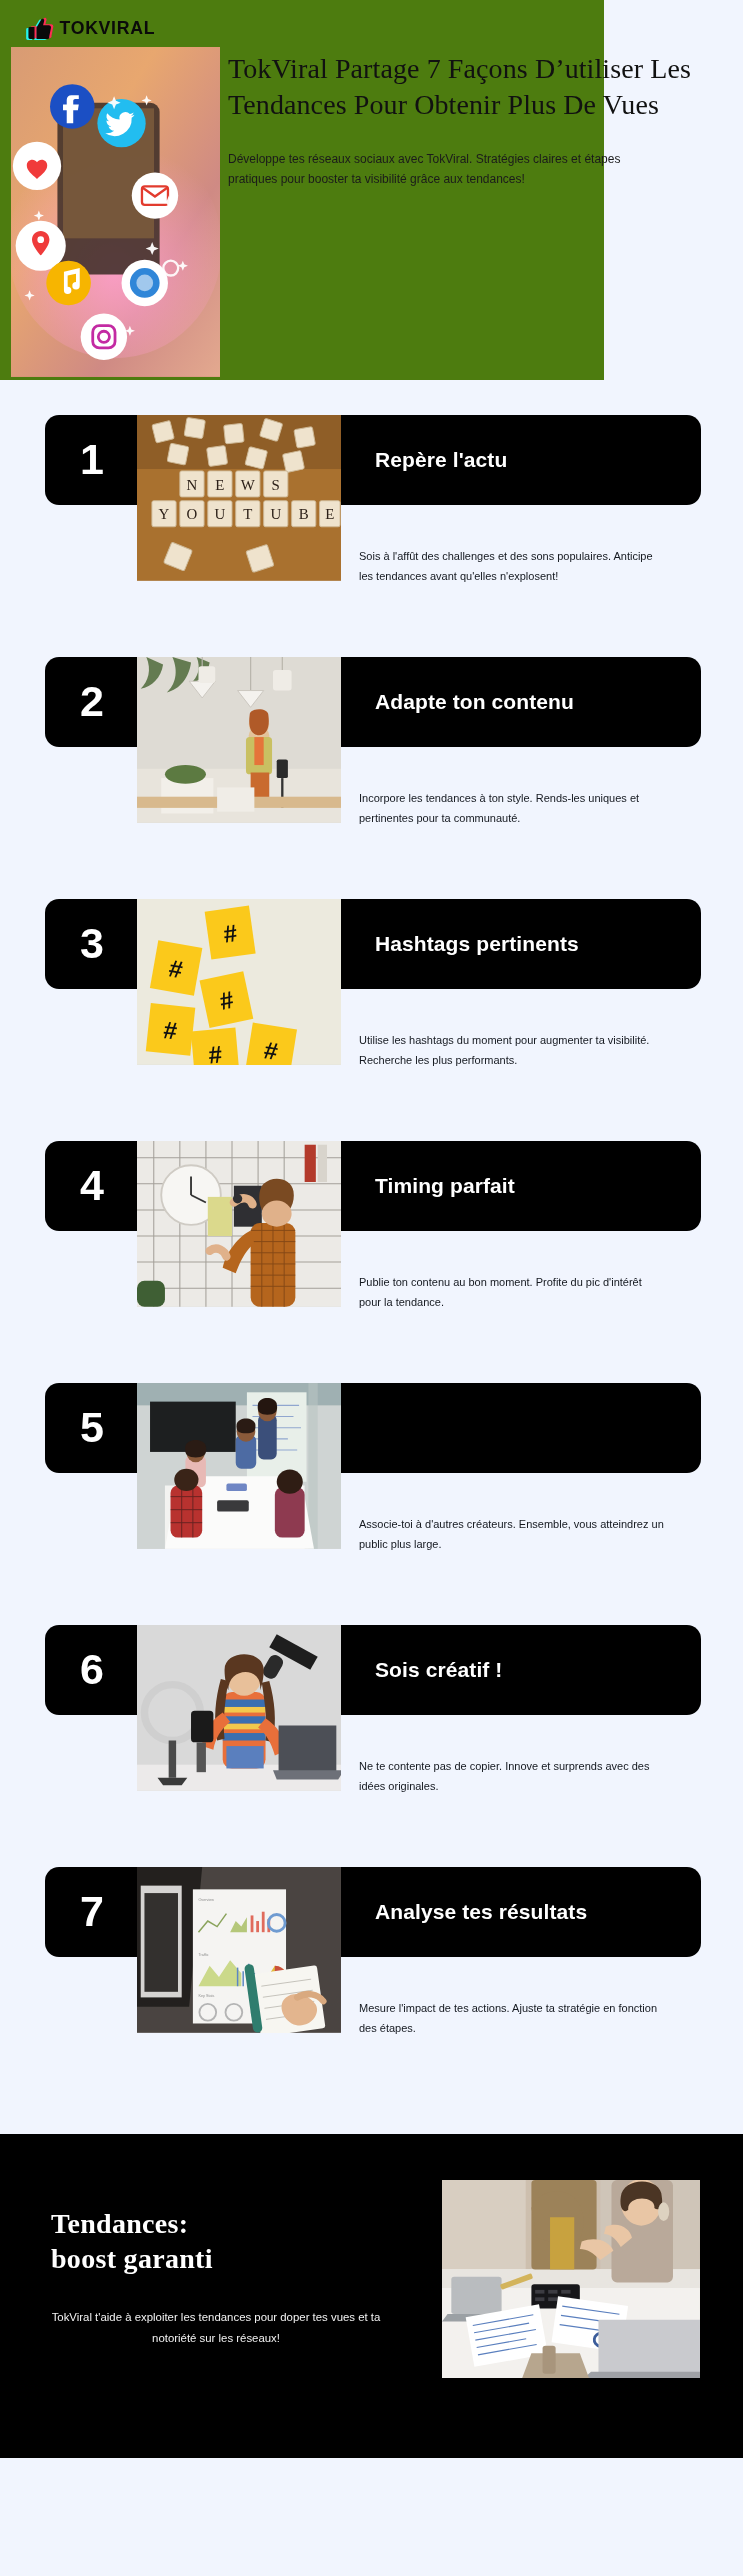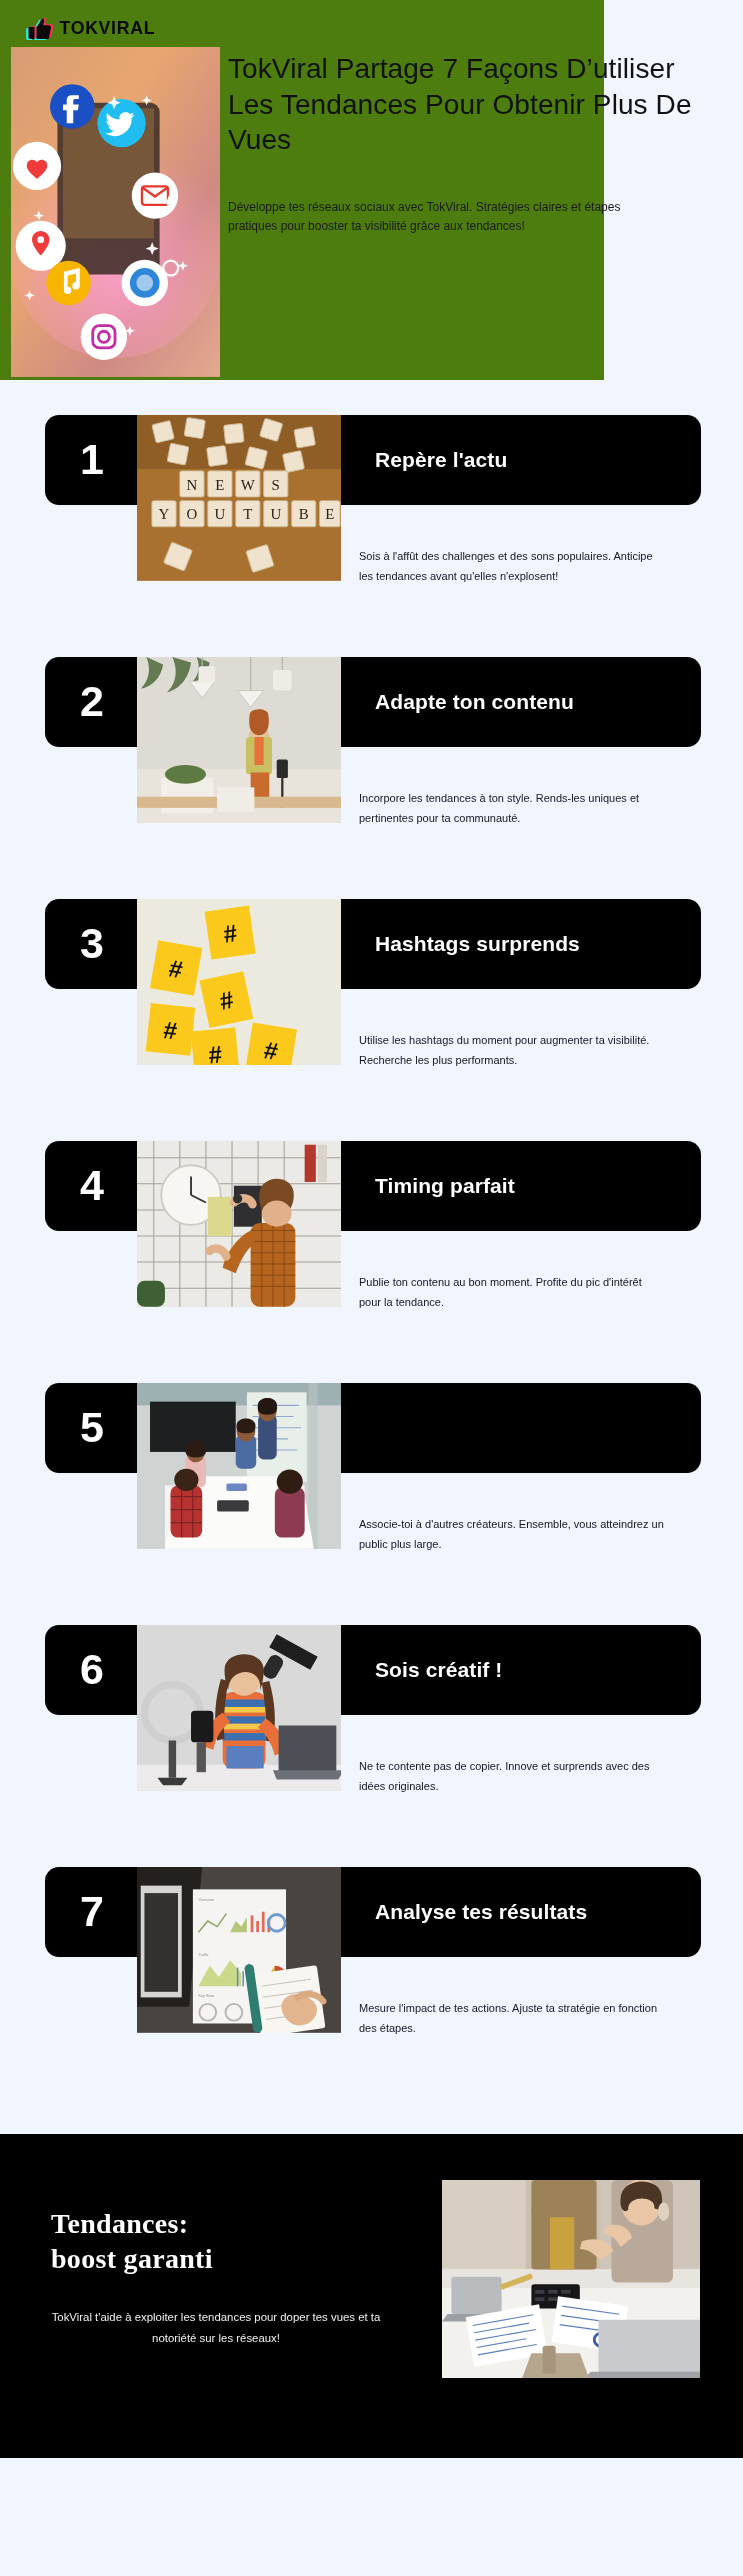--- a/index.html
+++ b/index.html
@@ -70,30 +70,30 @@
   .hero-photo .ph { position: absolute; inset: 0; }
 
   .header-copy {
     position: absolute;
     left: 228px;
     top: 51px;
     width: 488px;
   }
 
   .hero-title {
-    font-family: Liberation Sans, sans-serif;
+    font-family: Liberation Serif, serif;
     font-size: 28px;
     line-height: 1.27;
     font-weight: 400;
     color: #111111;
     letter-spacing: 0.1px;
   }
 
   .hero-desc {
-    margin-top: 40px;
+    margin-top: 28px;
     font-size: 12px;
     line-height: 1.62;
     color: #1b1b1b;
     font-weight: 400;
     max-width: 439px;
   }
 
   
   .steps {
     position: relative;
@@ -422,21 +422,21 @@
               <rect x="60" y="140" width="48" height="52" fill="#fbc91b"></rect>
               <text x="84" y="176">#</text>
             </g>
             <g transform="rotate(9 144 162)">
               <rect x="120" y="136" width="48" height="52" fill="#fbc91b"></rect>
               <text x="144" y="172">#</text>
             </g>
           </g>
         </svg>
       </div>
-      <div class="step-title">Hashtags surprends</div>
+      <div class="step-title">Hashtags pertinents</div>
       <div class="step-desc">Utilise les hashtags du moment pour augmenter ta visibilité. Recherche les plus performants.</div>
     </div>
 
     <div class="step">
       <div class="step-bar"></div>
       <div class="step-num">4</div>
       <div class="step-photo">
         <svg class="ph" viewBox="0 0 219 178" preserveAspectRatio="none" xmlns="http://www.w3.org/2000/svg">
           <rect width="219" height="178" fill="#eceae6"></rect>
           <g stroke="#9b9790" stroke-width="1.1" opacity="0.9">

